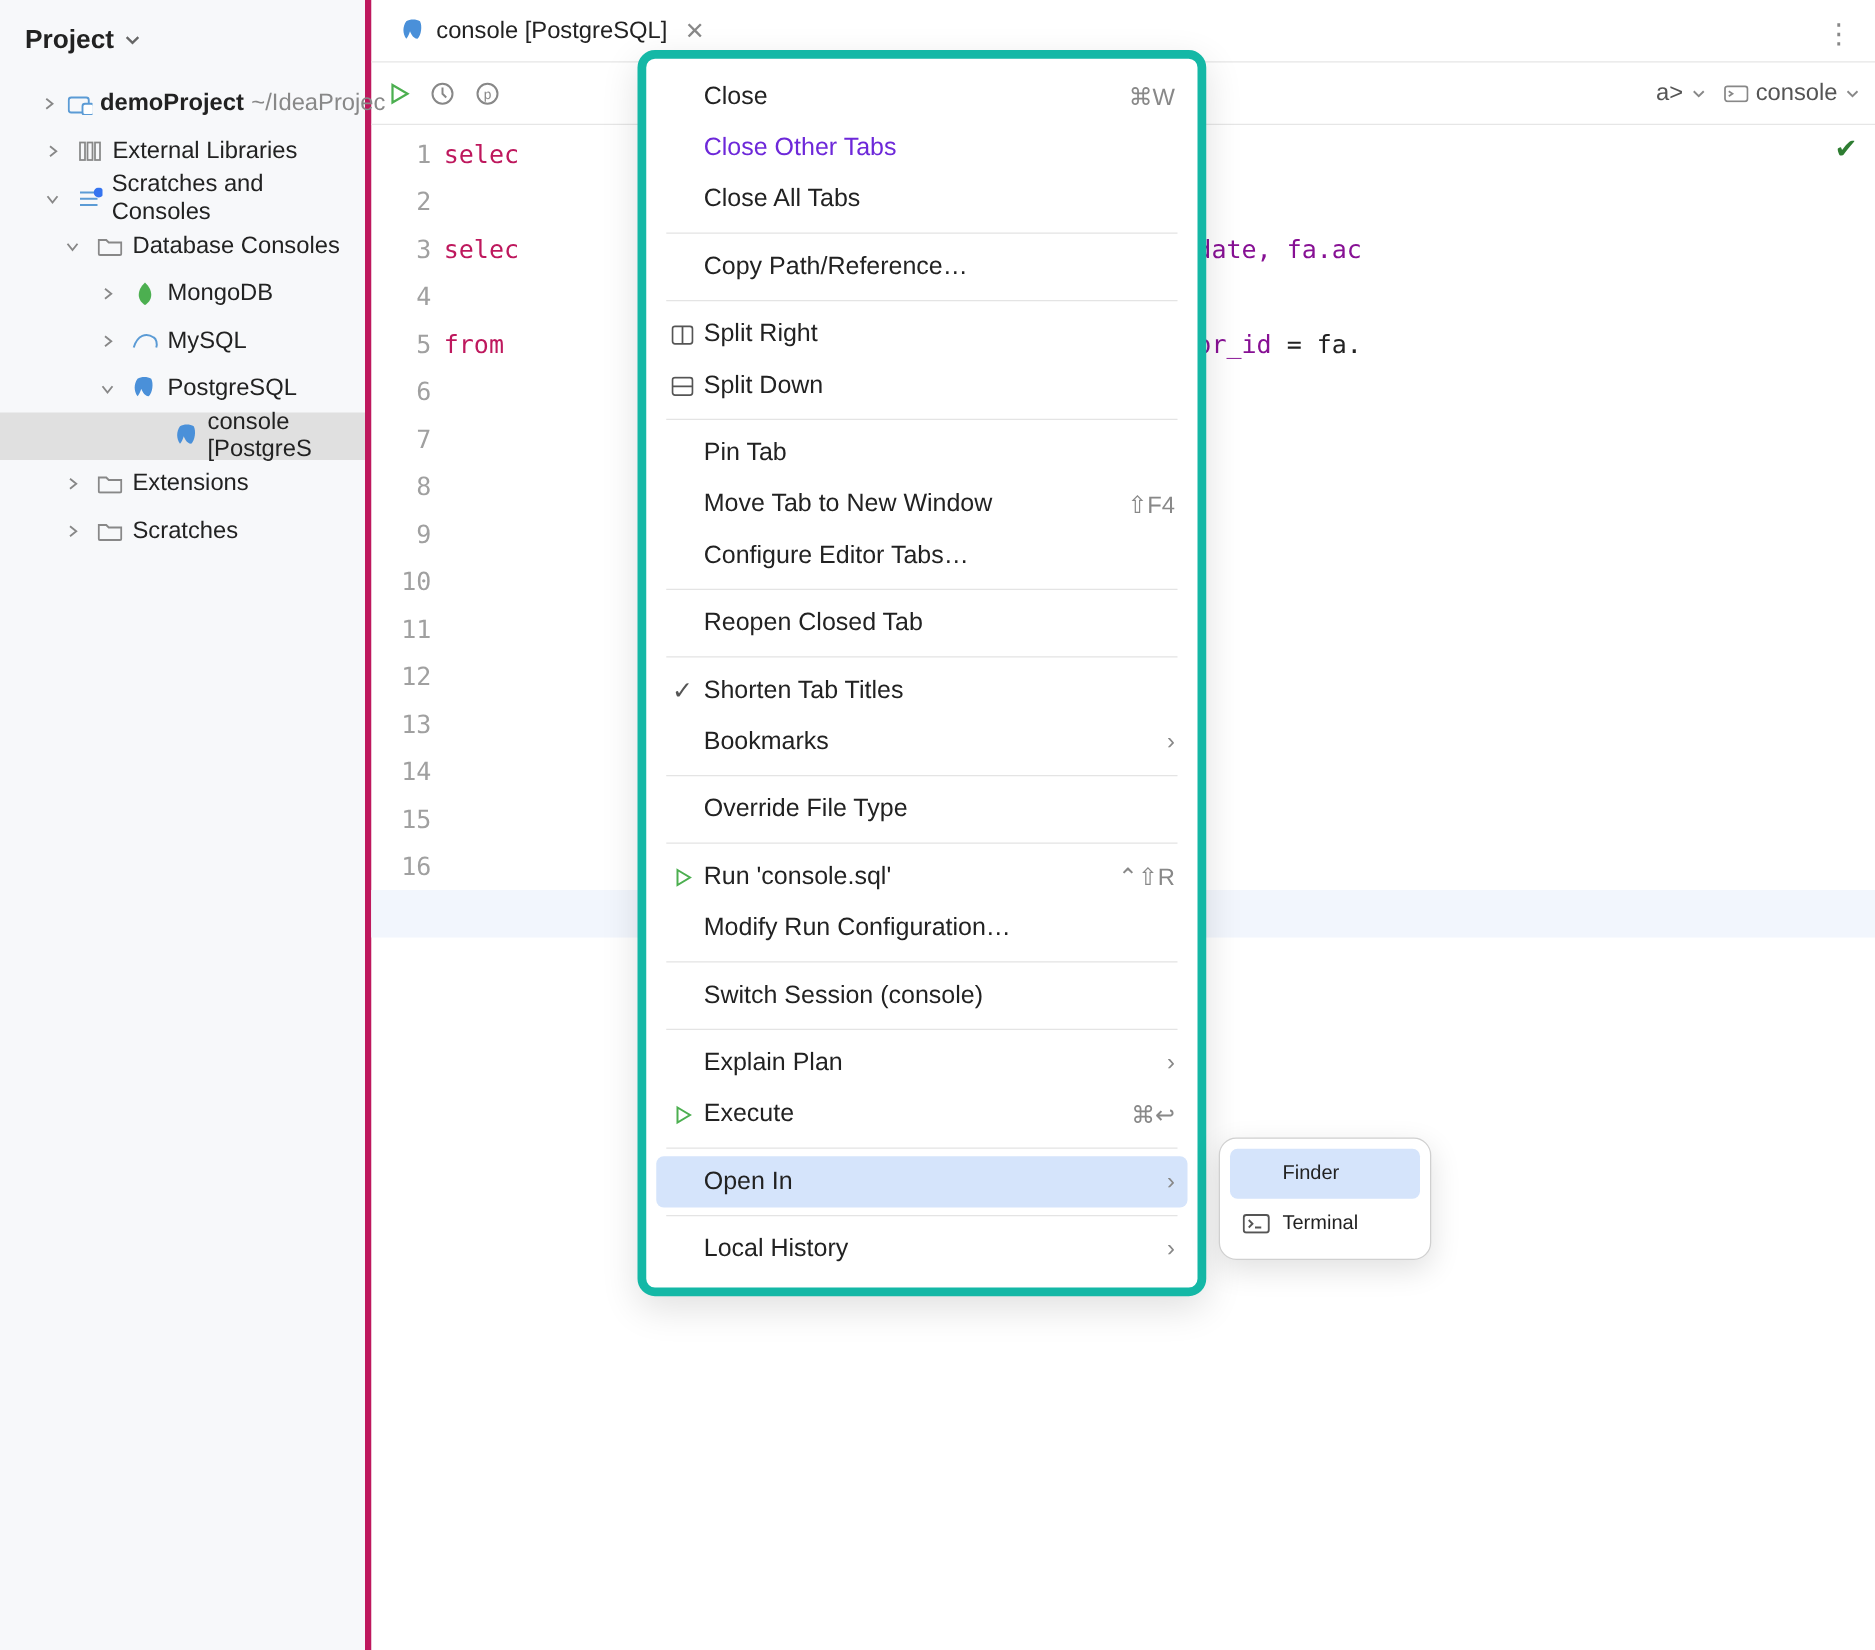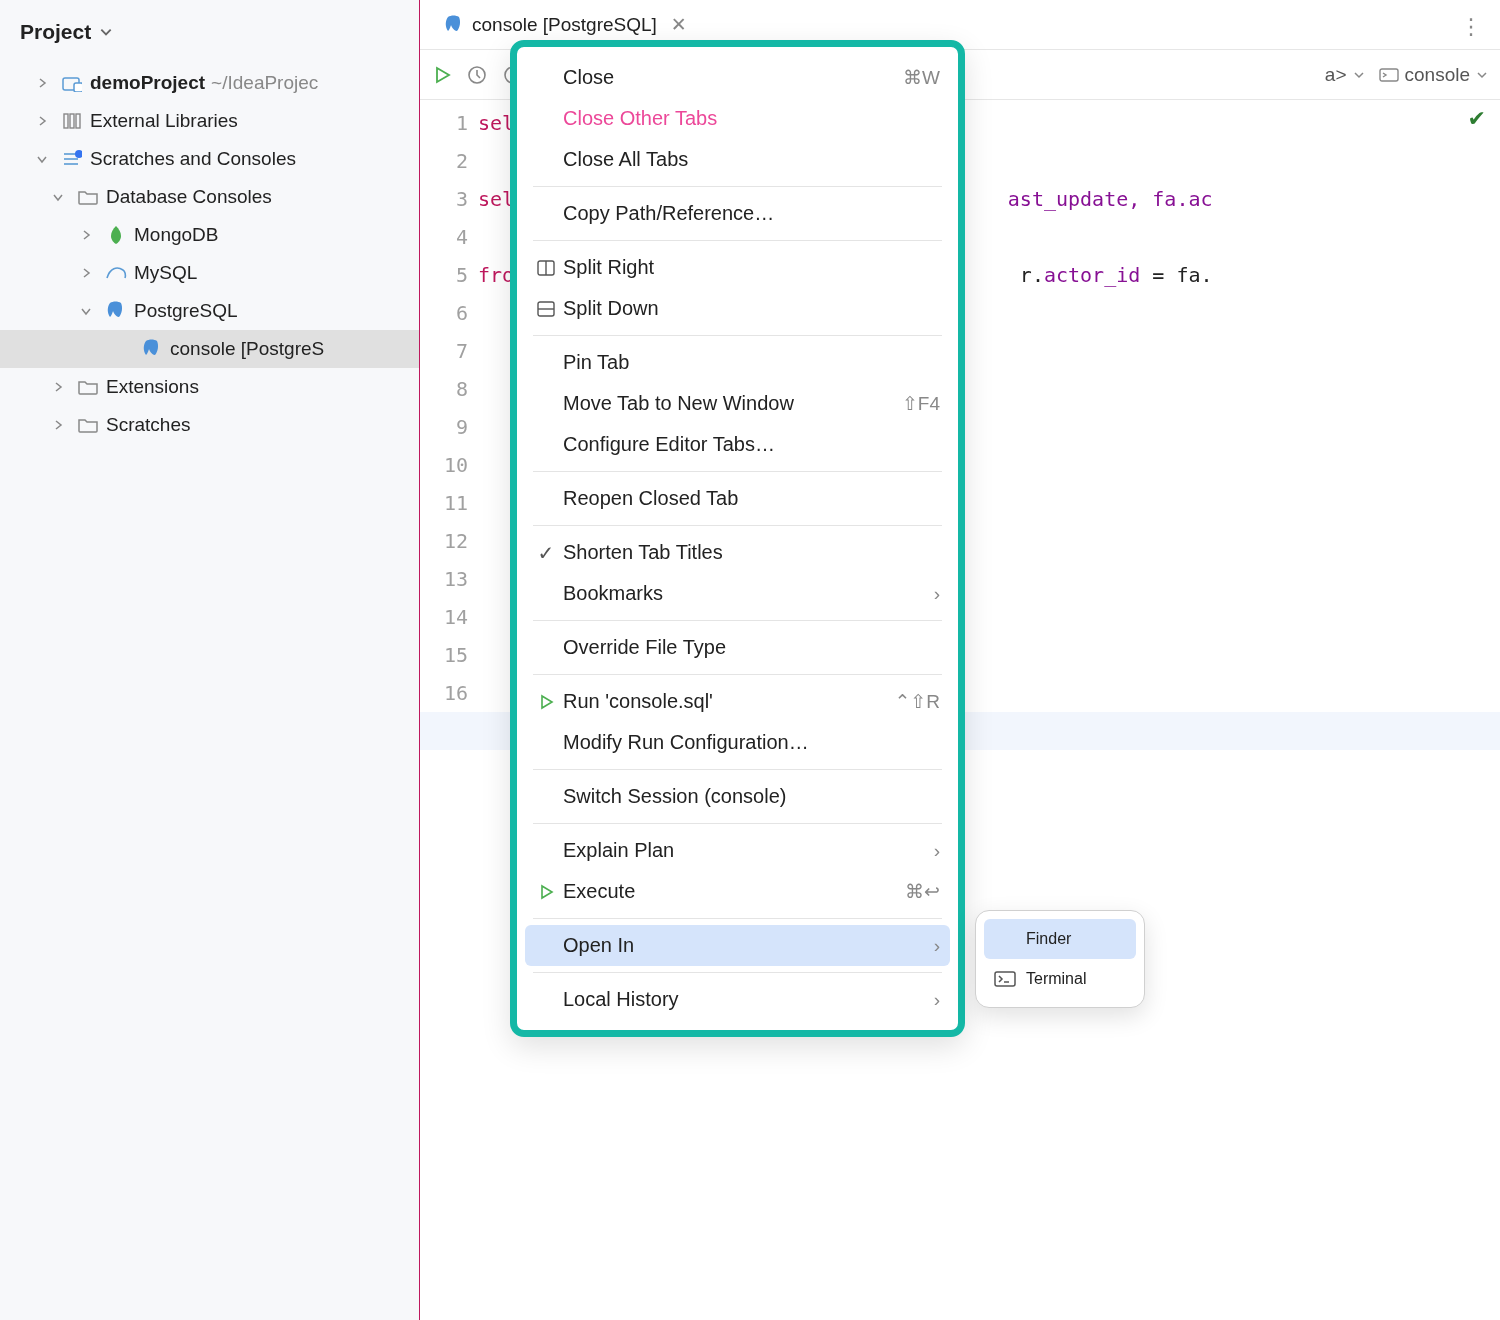--- a/index.html
+++ b/index.html
@@ -1,18 +1,18 @@
 <!DOCTYPE html>
 <html><head>
 <meta charset="utf-8">
 <style>
 * { box-sizing: border-box; margin: 0; padding: 0; }
 body { font-family: -apple-system, "Helvetica Neue", Arial, sans-serif; font-size: 19px; color: #222; background: #fff; width: 1500px; height: 1320px; overflow: hidden; }
 .app { display: flex; height: 100%; }
-.sidebar { width: 420px; background: #f7f8fa; border-right: 1px solid #be185d; padding-top: 8px; }
+.sidebar { width: 297px; background: #f7f8fa; border-right: 5px solid #be185d; padding-top: 8px; }
 .sidebar-header { display: flex; align-items: center; padding: 12px 20px 20px; font-size: 21px; font-weight: 600; gap: 8px; }
 .tree { }
 .tree-row { display: flex; align-items: center; height: 38px; padding-left: 20px; font-size: 19px; }
 .tree-row.indent1 { padding-left: 34px; }
 .tree-row.indent2 { padding-left: 50px; }
 .tree-row.indent3 { padding-left: 78px; }
 .tree-row.indent5 { padding-left: 140px; }
 .tree-row.selected { background: #e0e0e0; }
 .expand { width: 16px; margin-right: 10px; color: #888; display: inline-flex; justify-content: center; }
 .icon-slot { width: 24px; display: inline-flex; justify-content: center; margin-right: 6px; }
@@ -33,21 +33,21 @@
 .code .kw { color: #be185d; }
 .code .col { color: #871094; }
 .status-check { position: absolute; right: 14px; top: 6px; color: #2e7d32; font-size: 22px; }
 .hl-line { position: absolute; left: 0; right: 0; height: 38px; background: #f2f6fd; }
 
 .context-menu { position: absolute; left: 510px; top: 40px; width: 455px; background: #fff; border: 7px solid #14b8a6; border-radius: 14px; box-shadow: 0 10px 30px rgba(0,0,0,0.12); padding: 10px 0; z-index: 50; }
 .menu-item { display: flex; align-items: center; height: 41px; padding: 0 18px 0 12px; font-size: 20px; }
 .menu-item .ml { width: 34px; display: inline-flex; justify-content: center; color: #555; }
 .menu-item .label { flex: 1; }
 .menu-item .short { color: #888; font-size: 19px; }
-.menu-item.disabled { color: #ec4899; }
+.menu-item.disabled { color: #6d28d9; }
 .menu-item.hovered { background: #d5e4fb; border-radius: 6px; margin: 0 8px; padding: 0 10px 0 4px; }
 .menu-sep { height: 1px; background: #e4e4e4; margin: 6px 16px; }
 
 .submenu { position: absolute; left: 975px; top: 910px; width: 170px; background: #fff; border: 1px solid #d0d0d0; border-radius: 14px; box-shadow: 0 8px 24px rgba(0,0,0,0.12); padding: 8px; z-index: 60; }
 .sub-item { display: flex; align-items: center; height: 40px; padding: 0 10px; font-size: 16px; border-radius: 6px; gap: 10px; }
 .sub-item.hovered { background: #d5e4fb; }
 
 svg { display: block; }
 </style>
 </head>

